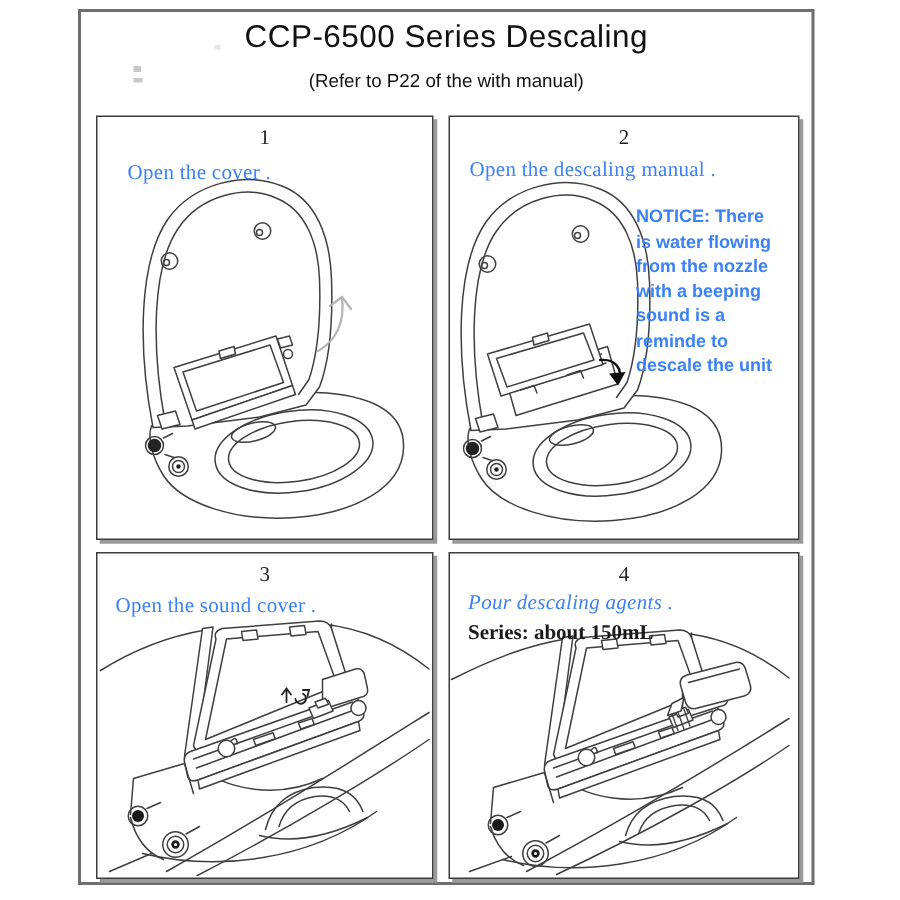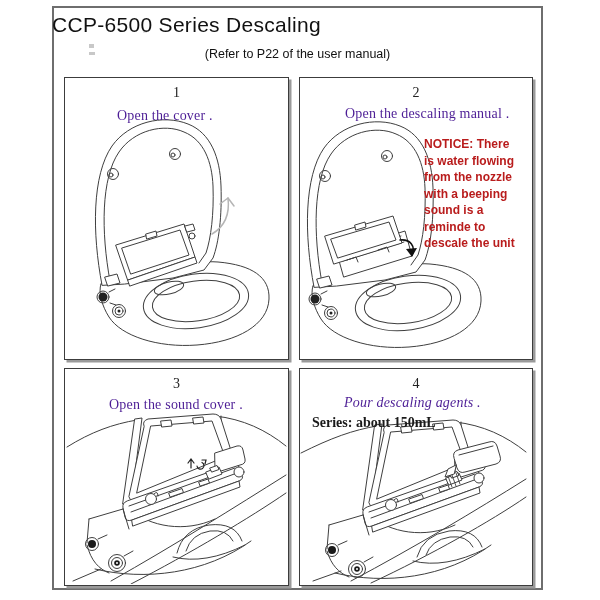--- a/index.html
+++ b/index.html
@@ -7,43 +7,43 @@
     width:600px;height:600px;position:relative;background:#ffffff;
     font-family:"Liberation Sans",sans-serif;color:#111;
     overflow:hidden;
   }
   .outer-border{
     position:absolute;left:52px;top:6px;width:487px;height:580px;
     border:2px solid #6e6e6e;background:#fff;
   }
   .smudge{position:absolute;background:#9a9a9a;opacity:.55;}
   .title{
-    position:absolute;left:52px;top:13px;width:491px;text-align:left;
+    position:absolute;left:52px;top:13px;width:491px;text-align:center;
     font-size:21px;letter-spacing:.3px;color:#111;font-weight:500;
   }
   .subtitle{
     position:absolute;left:52px;top:47px;width:491px;text-align:center;
     font-size:12.5px;color:#111;
   }
   .panel{
     position:absolute;background:#fff;border:1.5px solid #3c3c3c;
     box-shadow:2.5px 2.5px 0 #9a9a9a;box-sizing:border-box;
   }
   .panel svg{position:absolute;left:0;top:0;}
   .panel-number{
     position:absolute;top:7px;left:0;width:100%;text-align:center;
     font-family:"Liberation Serif",serif;font-size:14px;color:#222;
   }
   .caption{
     position:absolute;font-family:"Liberation Serif",serif;font-size:14px;
-    color:#4c1d95;letter-spacing:.2px;white-space:nowrap;margin-left:32px;
+    color:#3b82f6;letter-spacing:.2px;white-space:nowrap;
   }
   .notice{
     position:absolute;left:124px;top:58px;width:108px;
-    font-size:12px;line-height:16.5px;font-weight:700;color:#b91c1c;
+    font-size:12px;line-height:16.5px;font-weight:700;color:#3b82f6;
     white-space:pre-line;
   }
   .dosage{
     position:absolute;left:12px;top:46px;
     font-family:"Liberation Serif",serif;font-size:14px;font-weight:700;
     color:#1a1a1a;white-space:nowrap;
   }
   .p1{left:64px;top:77px;width:225px;height:283px;}
   .p2{left:299px;top:77px;width:234px;height:283px;}
   .p3{left:64px;top:368px;width:225px;height:218px;}
@@ -51,21 +51,21 @@
 </style>
 </head>
 <body>
 
 <div class="outer-border"></div>
 <div class="smudge" style="left:89px;top:44px;width:5px;height:4px;"></div>
 <div class="smudge" style="left:89px;top:52px;width:6px;height:3px;"></div>
 <div class="smudge" style="left:143px;top:30px;width:4px;height:3px;opacity:.25;"></div>
 
 <div class="title">CCP-6500 Series Descaling</div>
-<div class="subtitle">(Refer to P22 of the user manual)</div>
+<div class="subtitle">(Refer to P22 of the with manual)</div>
 
 <div class="panel p1">
   <svg width="222" height="280" viewBox="0 0 222 280">
     <g stroke="#3f3f3f" fill="none" stroke-width="1" stroke-linejoin="round" stroke-linecap="round">
 
       <path fill="#fff" d="M36,206 C72,192 128,182 153,184 C187,187 205,199 204,221 C203,247 172,264 132,267 C93,270 56,258 44,239 C37,228 33,214 36,206 Z"></path>
       <ellipse cx="131" cy="223" rx="53" ry="27" transform="rotate(-8 131 223)"></ellipse>
       <ellipse cx="131" cy="223" rx="44" ry="20" transform="rotate(-8 131 223)"></ellipse>
       <ellipse cx="104" cy="210" rx="15" ry="6" transform="rotate(-14 104 210)"></ellipse>
 

